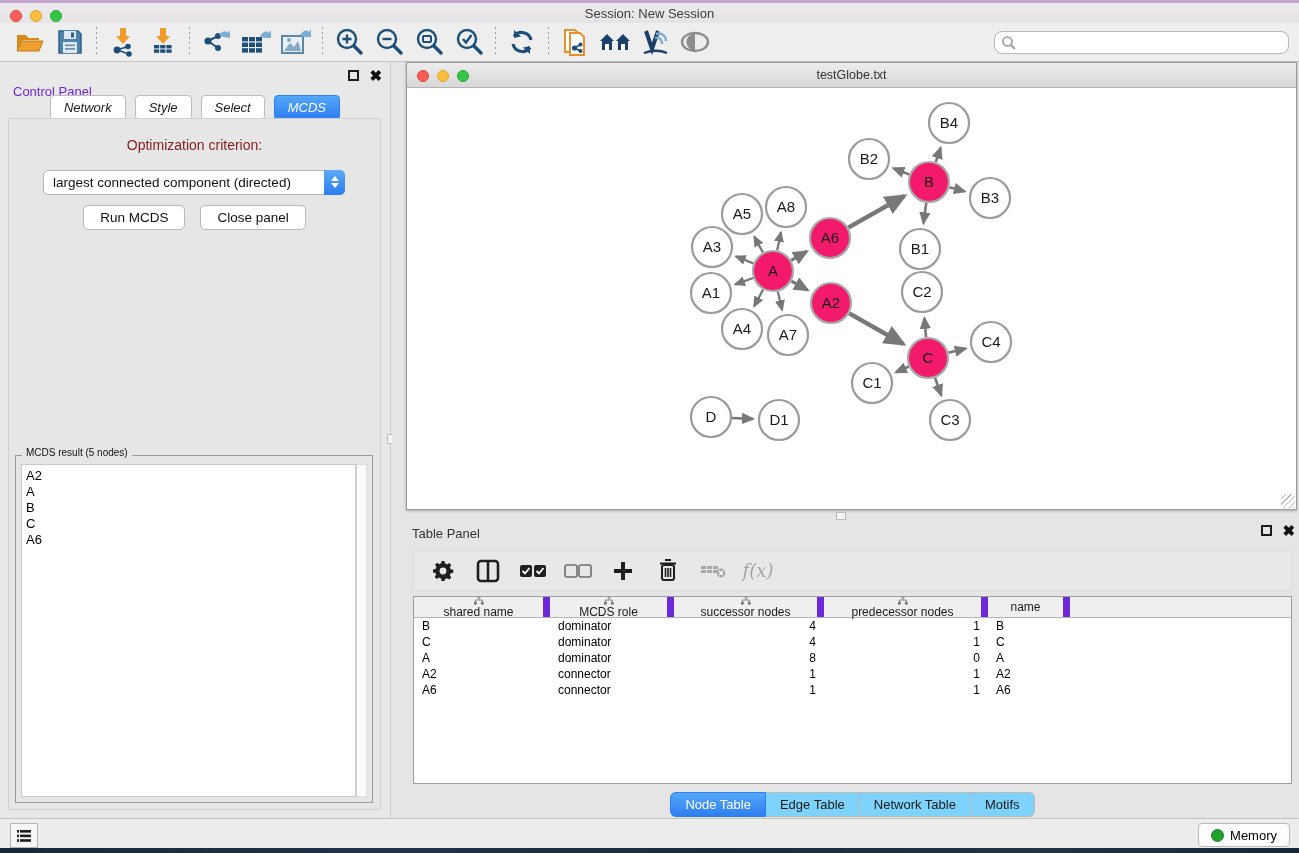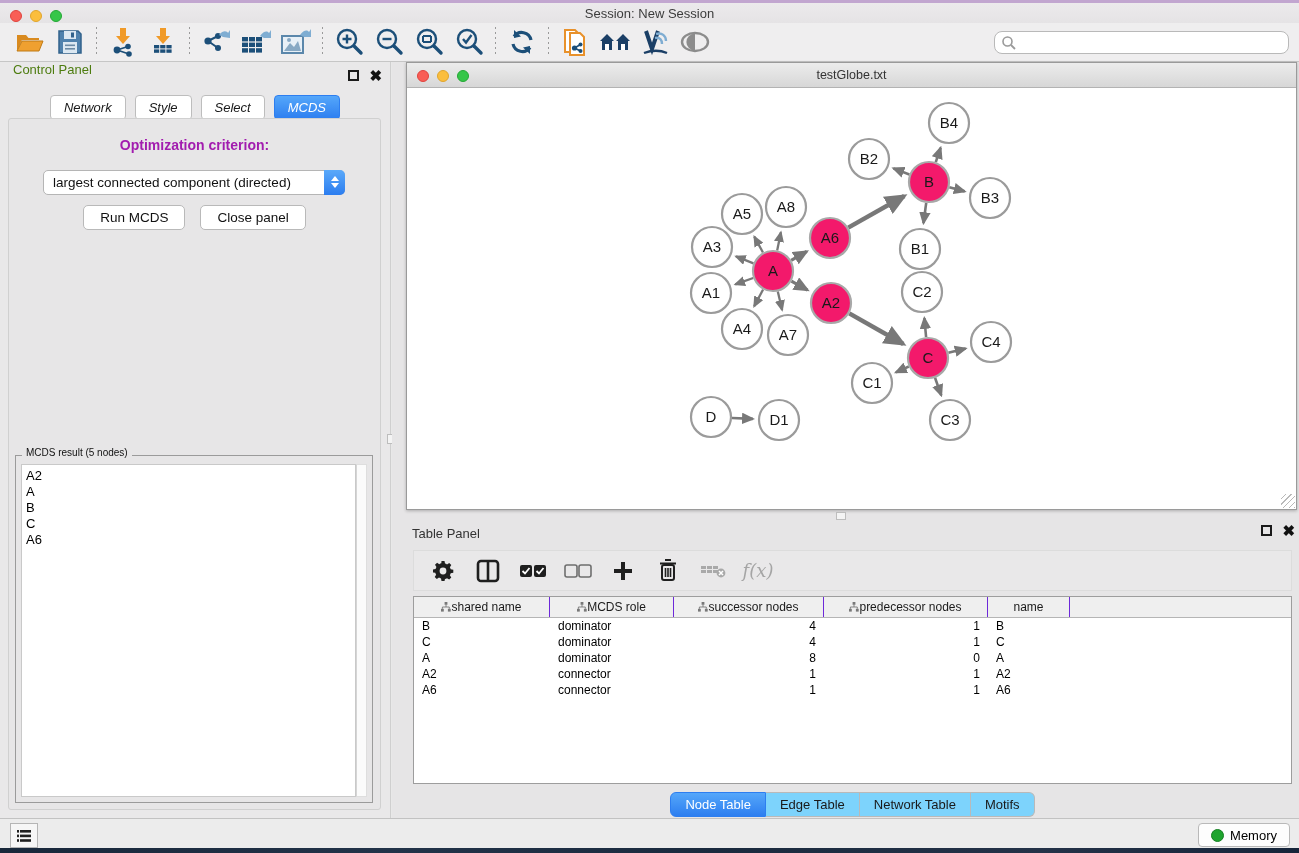--- a/index.html
+++ b/index.html
@@ -22,33 +22,33 @@
   .tb-btn { width:40px; height:34px; display:flex; align-items:center; justify-content:center; cursor:default; }
   .tb-sep { width:1px; height:30px; margin:0 6px; background-image:linear-gradient(#9a9a9a 2px, transparent 2px); background-size:1px 5px; }
   .search-field { position:absolute; right:10px; top:8px; width:295px; height:23px; background:#fff; border:1px solid #b9b9b9; border-radius:8px; display:flex; align-items:center; padding-left:6px; }
 
   
   .content { position:absolute; left:0; top:62px; width:1299px; height:756px; }
 
   
   .control-panel { position:absolute; left:0; top:0; width:391px; height:756px; background:#e9e8e9; border-right:1px solid #cfcfcf; }
   .panel-head { position:absolute; left:0; top:0; width:100%; height:30px; }
-  .panel-head .ph-title { position:absolute; left:13px; top:0; font-size:13px; color:#4d7c0f; }
+  .panel-head .ph-title { position:absolute; left:13px; top:22px; font-size:13px; color:#6d28d9; }
   .panel-icons { position:absolute; top:8px; display:flex; gap:10px; align-items:center; }
   .cp-icons { right:8px; }
   .float-box { width:11px; height:11px; border:2px solid #1a1a1a; display:inline-block; }
   .close-x { font-size:15px; font-weight:bold; color:#111; line-height:11px; }
   .split-handle { position:absolute; width:8px; height:10px; background:#f4f4f4; border:1px solid #bdbdbd; }
 
   .cp-tabs { position:absolute; left:0; right:0; top:33px; display:flex; justify-content:center; gap:9px;font-style:italic; }
   .seg { padding:4px 13px; font-size:13px; background:#fff; border:1px solid #bdbdbd; border-radius:4px; color:#1a1a1a; cursor:default; }
   .seg.active { background:linear-gradient(#55a7fa,#2d7ef0); border-color:#2d7ef0; color:#fff; }
 
   .cp-body { position:absolute; left:8px; right:9px; top:56px; bottom:8px; background:#e7e6e7; border:1px solid #cscfcf; border:1px solid #d0d0d0; border-radius:3px; }
-  .opt-label { text-align:center; margin-top:18px; font-size:14px; color:#a21caf;font-weight:bold; }
+  .opt-label { text-align:center; margin-top:18px; font-size:14px; color:#7f1d1d; }
   .dropdown { position:absolute; left:34px; right:35px; top:51px; height:25px; background:#fff; border:1px solid #b5b5b5; border-radius:5px; display:flex; align-items:center; cursor:default; }
   .dropdown .dd-text { flex:1; padding-left:9px; font-size:13.5px; color:#111; white-space:nowrap; overflow:hidden; }
   .dd-stepper { width:21px; height:25px; margin:-1px -1px 0 0; background:linear-gradient(#5aa9fa,#2c7def); border-radius:0 5px 5px 0; display:flex; flex-direction:column; align-items:center; justify-content:center; gap:2px; }
   .tri-up { width:0; height:0; border-left:4px solid transparent; border-right:4px solid transparent; border-bottom:5px solid #fff; }
   .tri-dn { width:0; height:0; border-left:4px solid transparent; border-right:4px solid transparent; border-top:5px solid #fff; }
   .cp-buttons { position:absolute; left:0; right:0; top:86px; display:flex; justify-content:center; gap:15px; }
   .mac-btn { padding:4px 16px; background:#fff; border:1px solid #b9b9b9; border-radius:5px; font-size:13.5px; color:#111; cursor:default; }
 
   .result-group { position:absolute; left:6px; right:7px; top:336px; bottom:6px; border:1px solid #9b9b9b; }
   .result-legend { position:absolute; left:6px; top:-9px; background:#e7e6e7; padding:0 4px; font-size:10px; color:#111; }
@@ -70,21 +70,21 @@
   
   .table-panel { position:absolute; left:14px; top:458px; width:893px; height:297px; }
   .tp-head-title { position:absolute; left:6px; top:6px; font-size:13px; color:#333; }
   .tp-icons { right:4px; top:5px; }
   .tp-toolbar { position:absolute; left:7px; top:30px; right:7px; height:41px; background:#e9e8e9; border:1px solid #dcdcdc; display:flex; align-items:center; gap:15px; padding-left:14px; }
   .tp-tool { width:30px; height:30px; display:flex; align-items:center; justify-content:center; cursor:default; }
   .fx { font-family:"DejaVu Serif", serif; font-style:italic; font-size:18px; color:#a5a5a5; }
 
   .data-table { position:absolute; left:7px; top:76px; right:7px; height:188px; background:#fff; border:1px solid #9d9d9d; overflow:hidden; }
   .dt-header { display:flex; height:21px; background:#efefef; border-bottom:1px solid #b5b5b5; }
-  .dt-hcell { display:flex; align-items:center; justify-content:center; font-size:12px; color:#1a1a1a; border-right:1px solid #6d28d9; height:100%; }
+  .dt-hcell { display:flex; align-items:center; justify-content:center; font-size:12px; color:#1a1a1a; border-right:7px solid #6d28d9; height:100%;flex-direction:column; }
   .dt-row { display:flex; height:16px; align-items:center; font-size:12px; color:#000; }
   .dt-cell { padding:0 8px; white-space:nowrap; overflow:hidden; }
   .num { text-align:right; }
 
   .tp-tabs { position:absolute; left:0; right:0; top:272px; display:flex; justify-content:center; }
   .tp-tabs .tseg { padding:4px 14px; font-size:13px; background:#7dd3fc; border:1px solid #b9b9b9; border-left:none; color:#1a1a1a; cursor:default; }
   .tp-tabs .tseg:first-child { border-left:1px solid #b9b9b9; border-radius:6px 0 0 6px; }
   .tp-tabs .tseg:last-child { border-radius:0 6px 6px 0; }
   .tp-tabs .tseg.active { background:linear-gradient(#55a7fa,#2d7ef0); border-color:#2d7ef0; color:#fff; }
 

